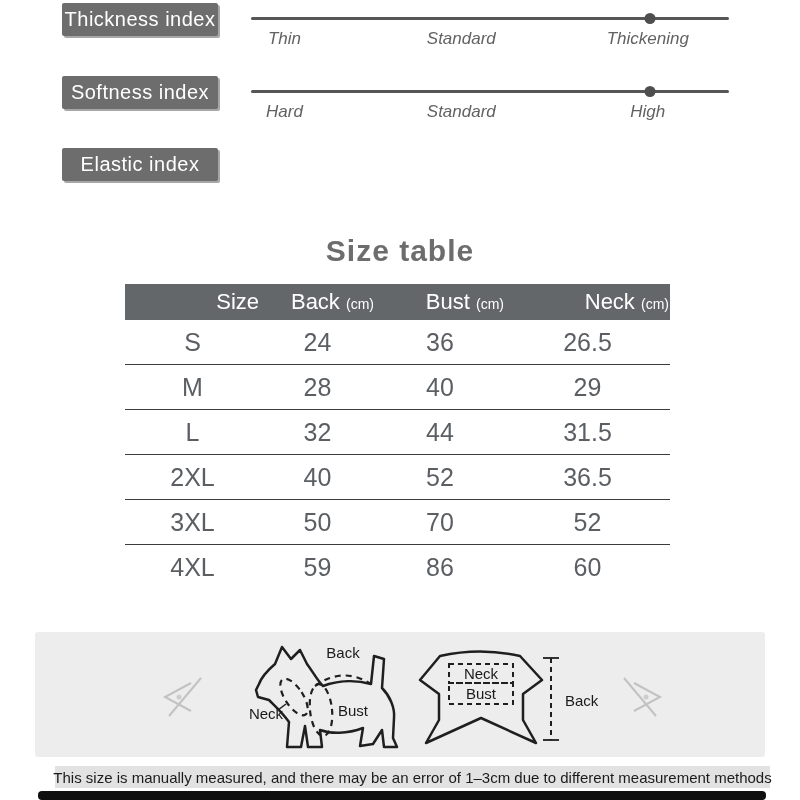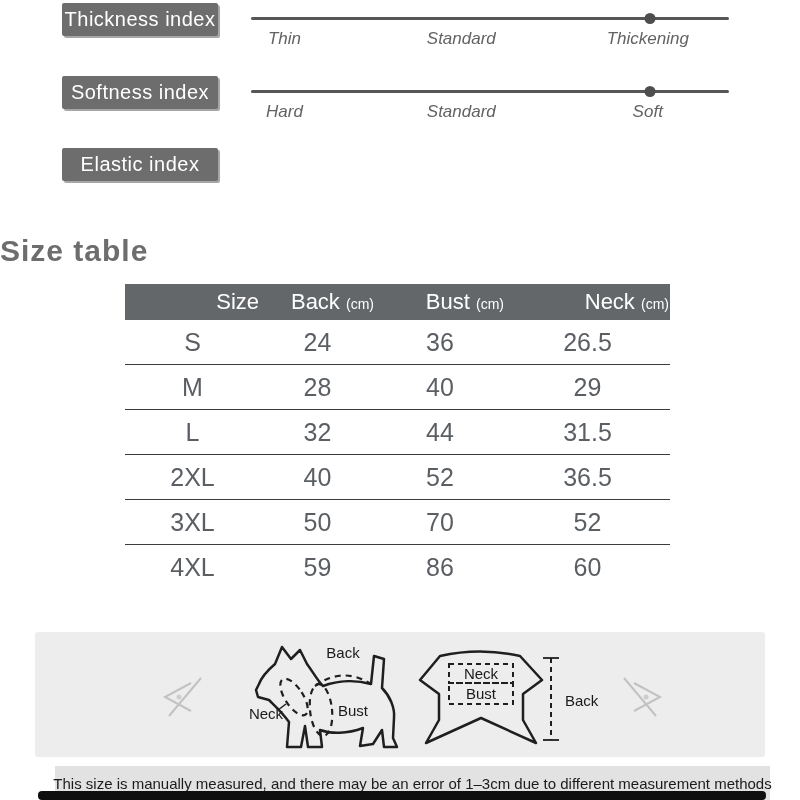--- a/index.html
+++ b/index.html
@@ -22,21 +22,21 @@
   .dot{position:absolute;top:10px;width:11px;height:11px;border-radius:50%;background:#4e4e4e;transform:translateX(-50%);}
   .opt{
     position:absolute;top:26px;transform:translateX(-50%);
     font-size:17px;color:#626262;white-space:nowrap;font-style:italic;
   }
   .opt.o1{left:7%;} .opt.o2{left:44%;} .opt.o3{left:83%;}
   #row-thickness{top:3px;} #row-softness{top:76px;} #row-elastic{top:148px;}
 
   
   .size-title{
-    position:absolute;top:234px;left:0;width:800px;
+    position:absolute;top:234px;left:0;width:800px;text-align:center;
     font-size:30px;font-weight:bold;color:#6d6d6d;letter-spacing:1px;
   }
   table.sizes{
     position:absolute;left:125px;top:284px;width:545px;
     border-collapse:collapse;table-layout:fixed;
   }
   table.sizes th{
     background:#63676a;color:#ffffff;font-weight:normal;
     font-size:22px;height:34px;text-align:right;white-space:nowrap;
   }
@@ -50,21 +50,21 @@
   .diagram-panel{
     position:absolute;left:35px;top:632px;width:730px;height:125px;
     background:#ededed;border-radius:3px;
   }
   .nav-arrow{position:absolute;top:45px;width:48px;height:40px;cursor:pointer;}
   .nav-arrow.left{left:122px;} .nav-arrow.right{left:585px;}
   .measure-art{position:absolute;left:210px;top:8px;}
 
   
   .note-bar{
-    position:absolute;left:55px;top:766px;width:715px;height:34px;
+    position:absolute;left:55px;top:766px;width:715px;height:22px;
     background:#e2e2e2;display:flex;align-items:center;justify-content:center;
   }
   .note-text{font-size:15px;color:#1b1b1b;white-space:nowrap;}
   .bottom-black-bar{
     position:absolute;left:38px;top:791px;width:728px;height:9px;
     background:#0f0f0f;border-radius:4px;
   }
 </style>
 </head>
 <body>
@@ -80,21 +80,21 @@
   </div>
 </div>
 
 <div class="index-row" id="row-softness">
   <div class="index-label">Softness index</div>
   <div class="track">
     <div class="track-line"></div>
     <div class="dot" style="left: 83.5%;"></div>
     <span class="opt o1">Hard</span>
     <span class="opt o2">Standard</span>
-    <span class="opt o3">Soft</span>
+    <span class="opt o3">High</span>
   </div>
 </div>
 
 <div class="index-row" id="row-elastic">
   <div class="index-label">Elastic index</div>
 </div>
 
 <div class="size-title">Size table</div>
 
 <table class="sizes">

